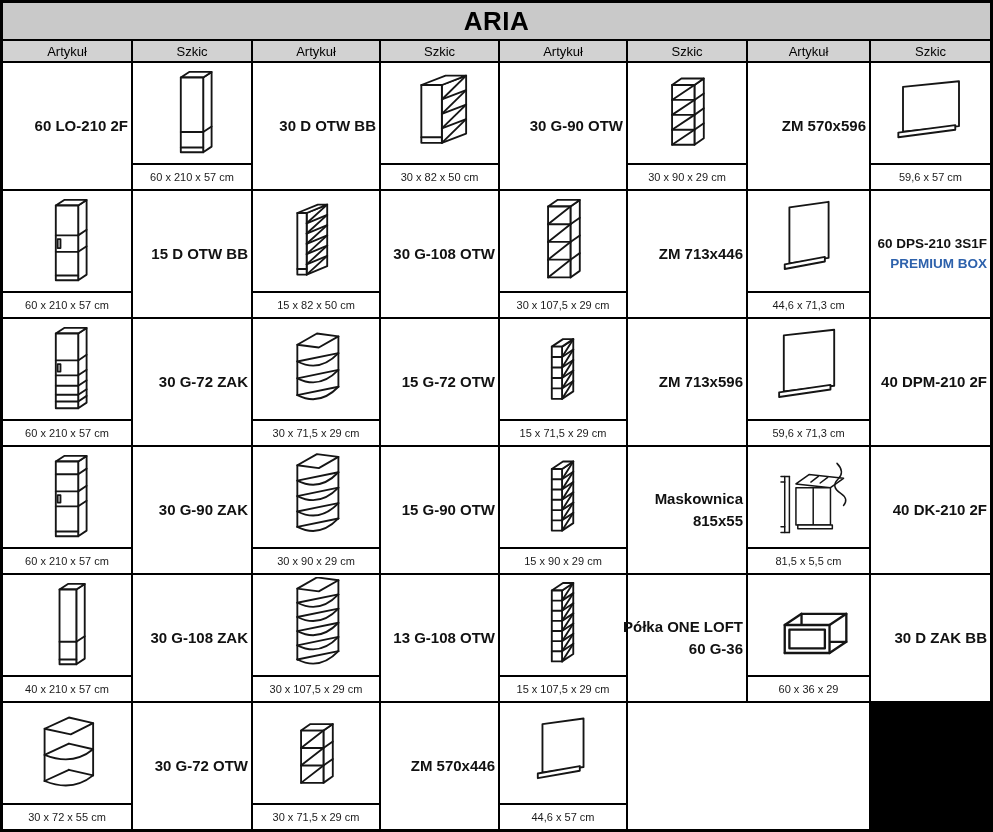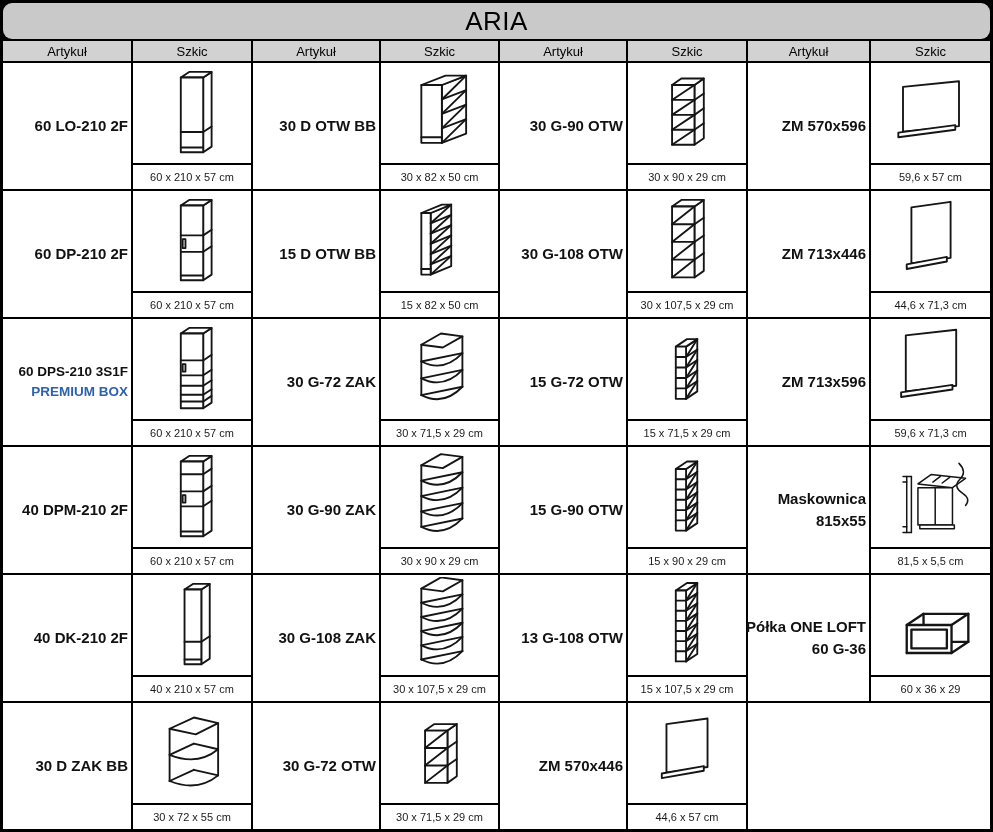--- a/index.html
+++ b/index.html
@@ -12,21 +12,21 @@
     border:3px solid #000;
     background:#000;
     grid-template-columns:128px 118px 126px 117px 126px 118px 121px 119px;
     grid-template-rows:36px 20px repeat(6,126px);
     gap:2px;
   }
   .titlebar{
     grid-column:1 / -1;
     background:var(--hdrbg,#c9c9c9);
     display:flex;align-items:center;justify-content:center;
-    font-size:26px;font-weight:400;color:#000;letter-spacing:.5px;border-radius:9px;
+    font-size:26px;font-weight:700;color:#000;letter-spacing:.5px;
   }
   .hcell{
     background:var(--hdrbg2,#d2d2d2);
     display:flex;align-items:center;justify-content:center;
     font-size:13px;color:#000;
   }
   .cell{background:#fff;}
   .article-cell{
     display:flex;flex-direction:column;align-items:flex-end;justify-content:center;
     text-align:center;padding:4px 3px;box-sizing:border-box;
@@ -134,23 +134,20 @@
         <div class="draw">
           <svg viewBox="0 0 120 100" preserveAspectRatio="xMidYMid meet">
             <g fill="none" stroke="#151515" stroke-width="2" stroke-linejoin="round" stroke-linecap="round">
               <polygon points="30,22 90,16 90,64 30,70" fill="#fff"></polygon>
               <polygon points="25,71 86,63 86,68 25,76" fill="#fff"></polygon>
             </g>
           </svg>
         </div>
         <div class="dims">59,6 x 57 cm</div>
       </div>
-      <div class="cell article-cell">
-        <div class="a1">60 DP-210 2F</div>
-      </div>
       <div class="cell sketch-cell">
         <div class="draw">
           <svg viewBox="0 0 120 100" preserveAspectRatio="xMidYMid meet">
             <g fill="none" stroke="#151515" stroke-width="2" stroke-linejoin="round" stroke-linecap="round">
               <polygon points="72,12 81,6 81,86 72,92" fill="#fff"></polygon>
               <polygon points="48,12 57,6 81,6 72,12" fill="#fff"></polygon>
               <polygon points="48,12 72,12 72,92 48,92" fill="#fff"></polygon>
               <line x1="48" y1="44" x2="72" y2="44"></line>
               <line x1="72" y1="44" x2="81" y2="38"></line>
               <line x1="48" y1="61.6" x2="72" y2="61.6"></line>

